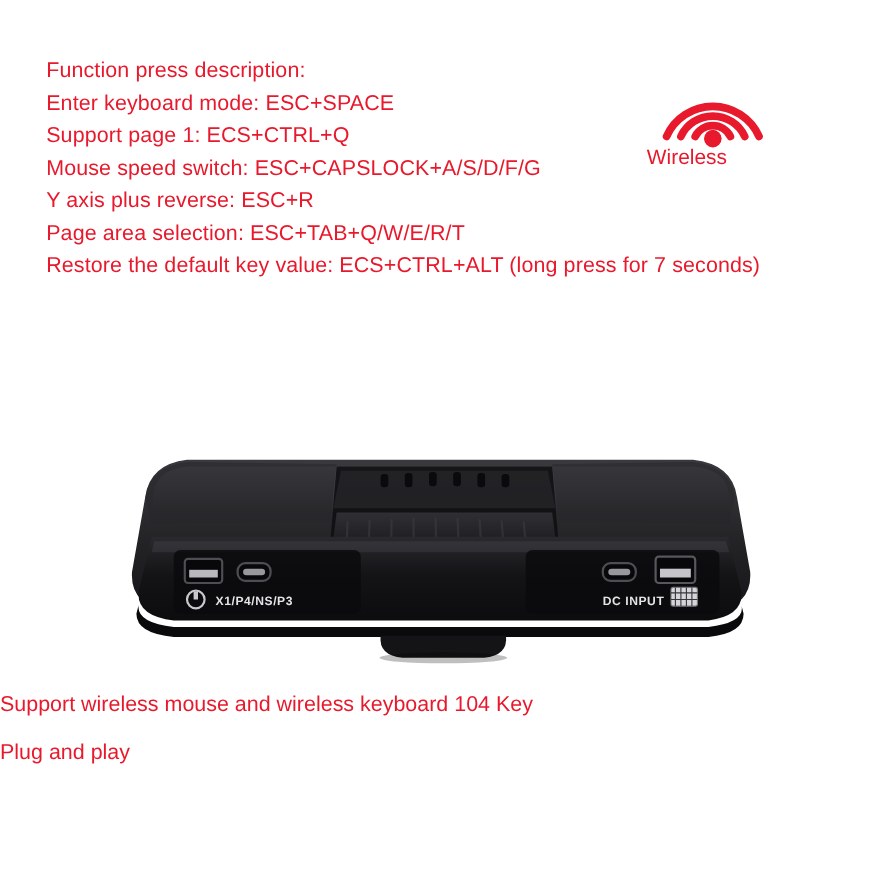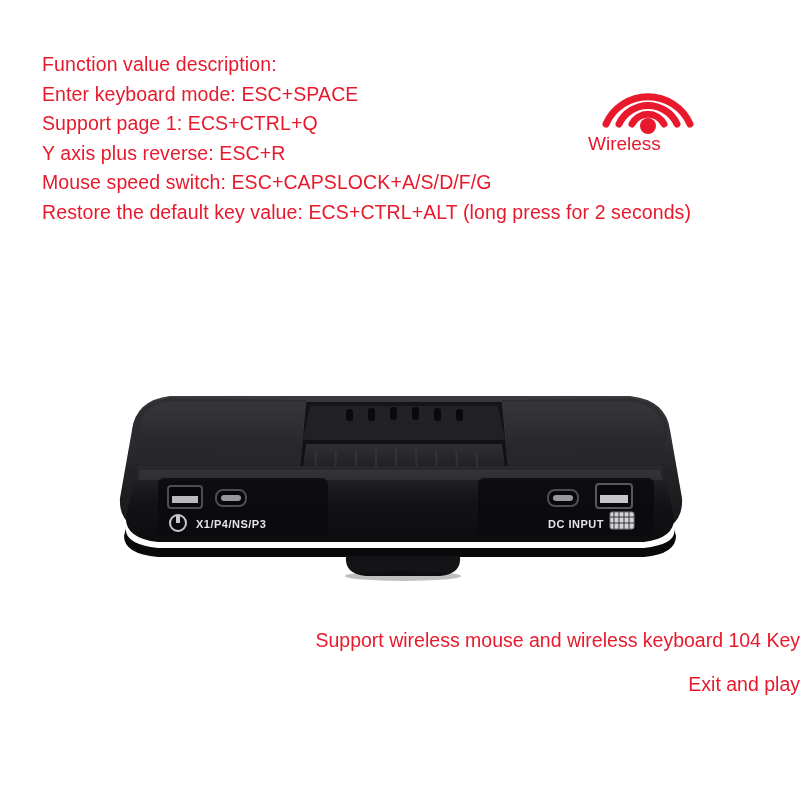--- a/index.html
+++ b/index.html
@@ -46,49 +46,50 @@
   #wireless-badge .label {
     color: #e8192c;
     font-size: 19px;
     margin-top: -4px;
   }
 
   
   #device {
     position: absolute;
     left: 110px;
-    top: 378px;
+    top: 400px;
     width: 580px;
     height: 215px;
   }
 
   
   #captions {
     position: absolute;
     left: 0;
     top: 618px;
     width: 800px;
-    text-align: right;
+    text-align: left;
   }
   #captions .caption {
     color: #e8192c;
     font-size: 19.5px;
     line-height: 44px;
   }
 </style>
 </head>
 <body>
 
 <div id="instructions">
-  <div class="line">Function value description:</div>
+  <div class="line">Function press description:</div>
   <div class="line">Enter keyboard mode: ESC+SPACE</div>
   <div class="line">Support page 1: ECS+CTRL+Q</div>
+  <div class="line">Mouse speed switch: ESC+CAPSLOCK+A/S/D/F/G</div>
   <div class="line">Y axis plus reverse: ESC+R</div>
-  <div class="line">Mouse speed switch: ESC+CAPSLOCK+A/S/D/F/G</div>
-  <div class="line">Restore the default key value: ECS+CTRL+ALT (long press for 2 seconds)</div>
+  <div class="line">Page area selection: ESC+TAB+Q/W/E/R/T</div>
+  <div class="line">Restore the default key value: ECS+CTRL+ALT (long press for 7 seconds)</div>
 </div>
 
 <div id="wireless-badge">
   <div class="waves">
     <svg width="120" height="85" viewBox="0 0 120 85">
       <g fill="none" stroke="#e8192c" stroke-linecap="round">
         <path d="M 18 72 A 46 46 0 0 1 102 72" stroke-width="7"></path>
         <path d="M 31 72 A 32 32 0 0 1 89 72" stroke-width="7"></path>
         <path d="M 44 72 A 18 18 0 0 1 76 72" stroke-width="7"></path>
       </g>
@@ -212,14 +213,14 @@
     </g>
 
     <path d="M 16 150 Q 14 166 48 170 L 534 170 Q 568 166 564 150 L 566 158 Q 566 176 534 179 L 48 179 Q 14 176 14 158 Z" fill="#0a0a0c"></path>
     <path d="M 236 178 L 350 178 Q 352 196 330 198 L 256 198 Q 234 196 236 178 Z" fill="#141417"></path>
     <ellipse cx="293" cy="198" rx="58" ry="5" fill="#000000" opacity="0.25"></ellipse>
   </svg>
 </div>
 
 <div id="captions">
   <div class="caption">Support wireless mouse and wireless keyboard 104 Key</div>
-  <div class="caption">Exit and play</div>
+  <div class="caption">Plug and play</div>
 </div>
 
 </body></html>

